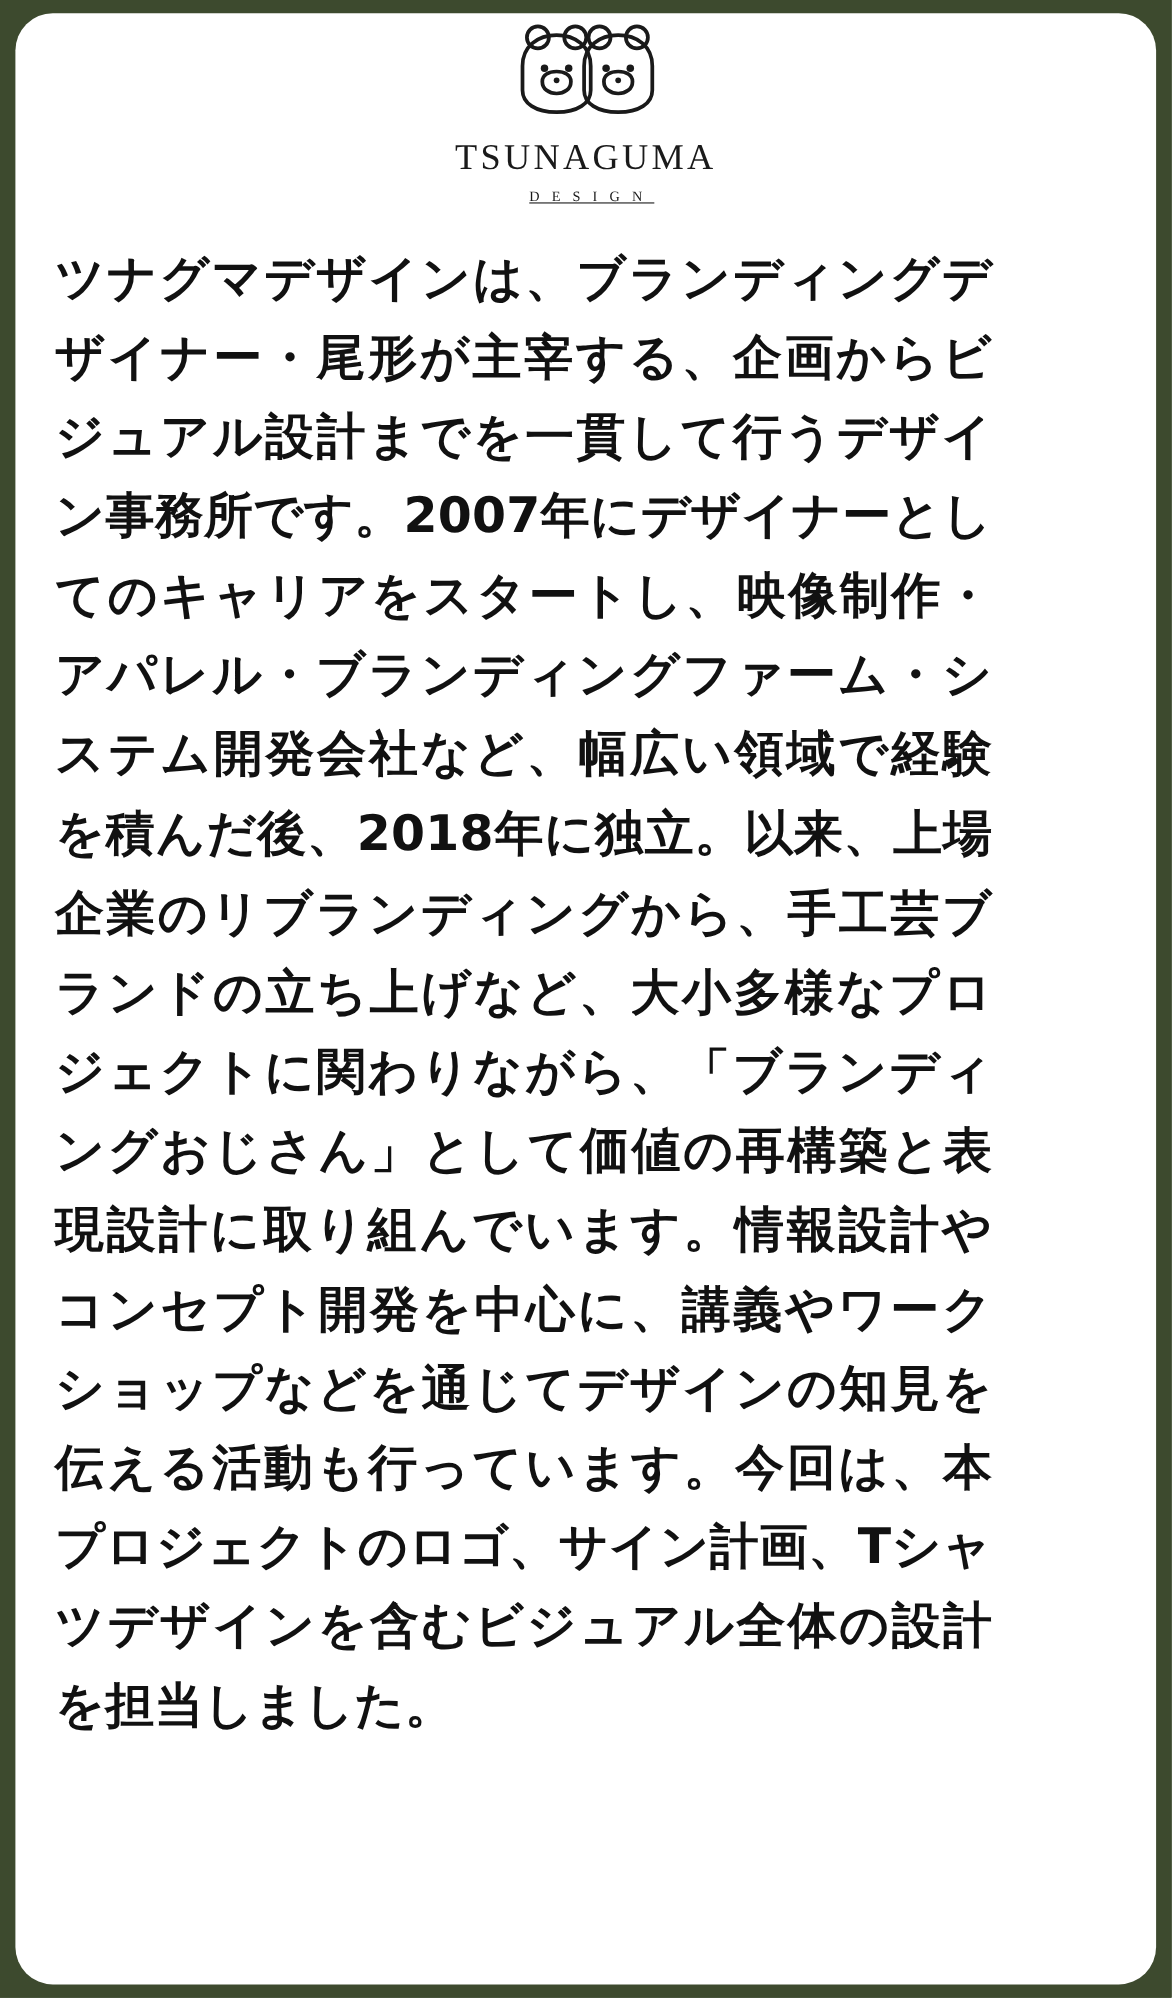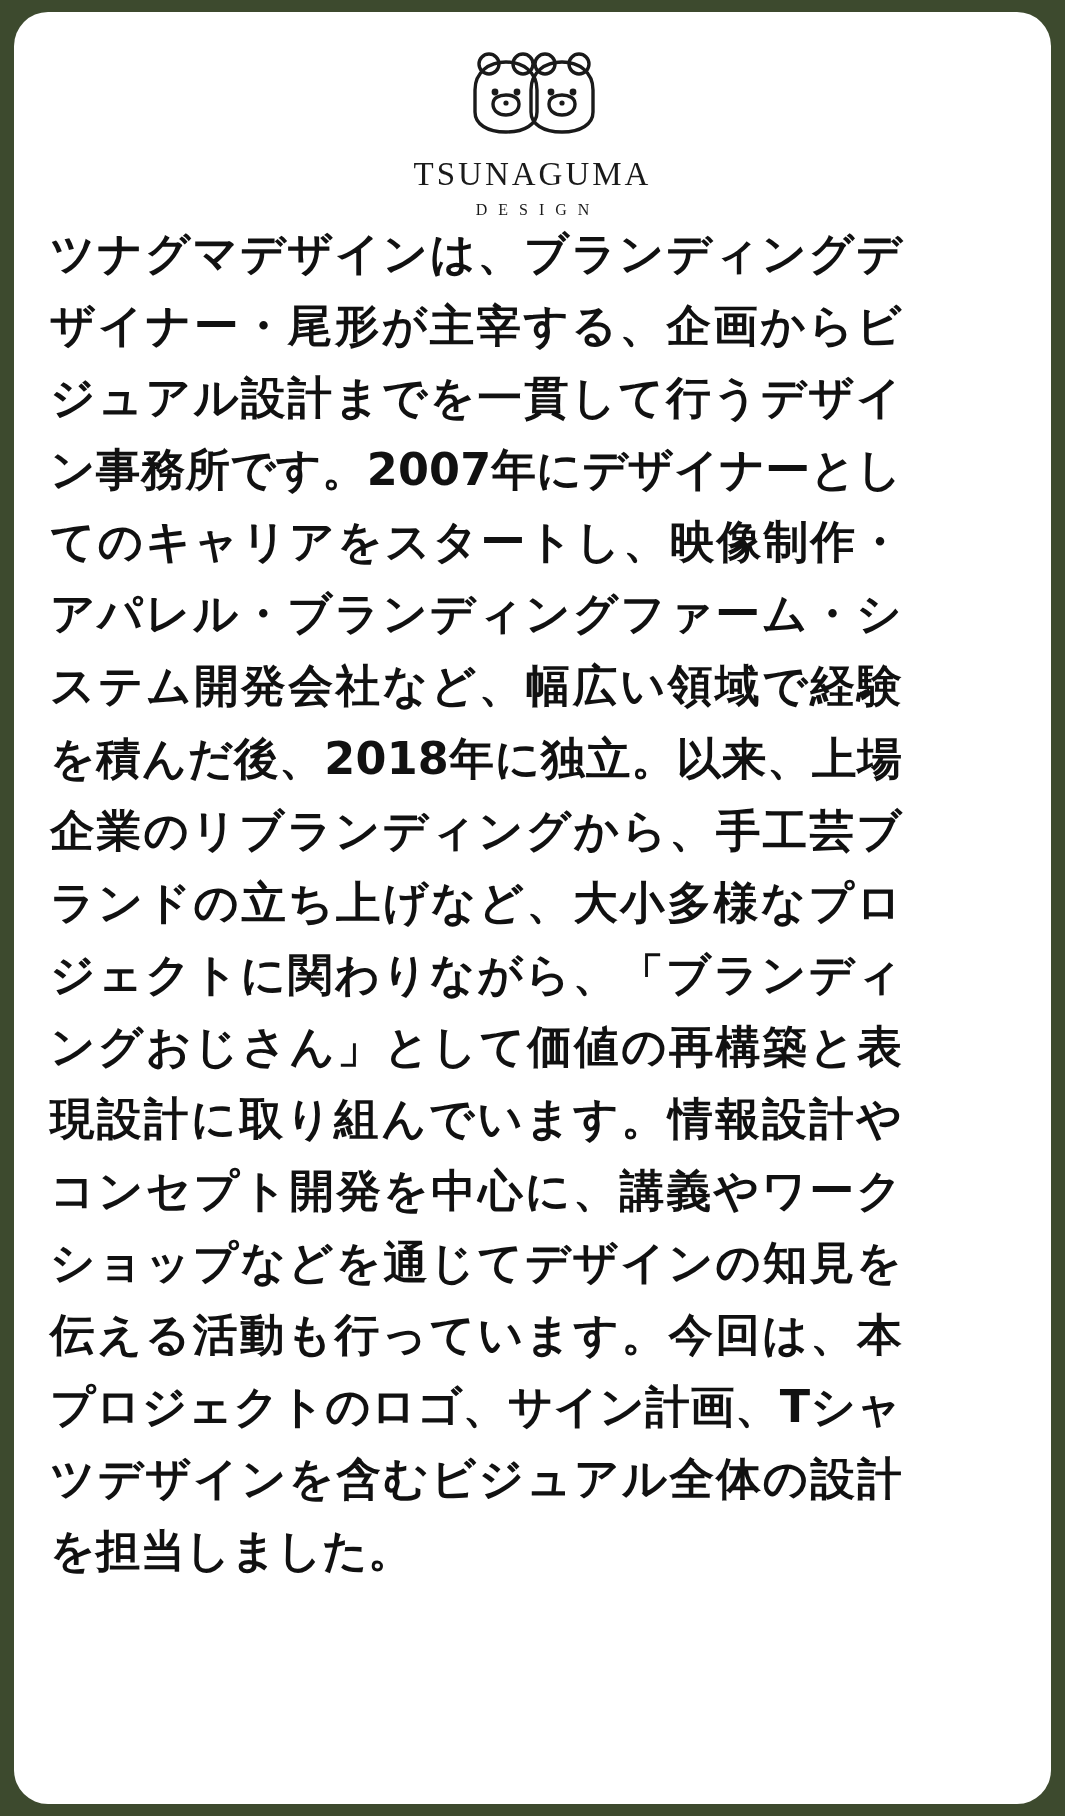--- a/index.html
+++ b/index.html
@@ -29,21 +29,21 @@
     width: 1037px;
     height: 1792px;
     background: #ffffff;
     border-radius: 34px;
     box-sizing: border-box;
     overflow: hidden;
   }
   .logo-block {
     position: absolute;
     left: 0;
-    top: 38px;
+    top: 8px;
     width: 1037px;
     display: flex;
     flex-direction: column;
     align-items: center;
   }
   .logo-mark {
     width: 160px;
     height: 92px;
     display: block;
   }
@@ -51,26 +51,27 @@
     margin-top: 16px;
     font-size: 33px;
     letter-spacing: 3.0px;
     color: #1a1a1a;
     font-weight: 400;
     font-family: "Liberation Serif", serif;
     line-height: 1;
   }
   .logo-sub {
     margin-top: 11px;
-    font-size: 16px;
+    font-size: 13px;
     letter-spacing: 11px;
     color: #1a1a1a;
     font-family: "Liberation Serif", serif;
     text-indent: 11px;
     line-height: 1;
+    text-decoration: underline;
   }
   .body-copy {
     position: absolute;
     left: 36px;
     top: 206px;
     width: 852px;
     font-size: 44.5px;
     line-height: 1.62;
     color: #111111;
     font-weight: 700;

